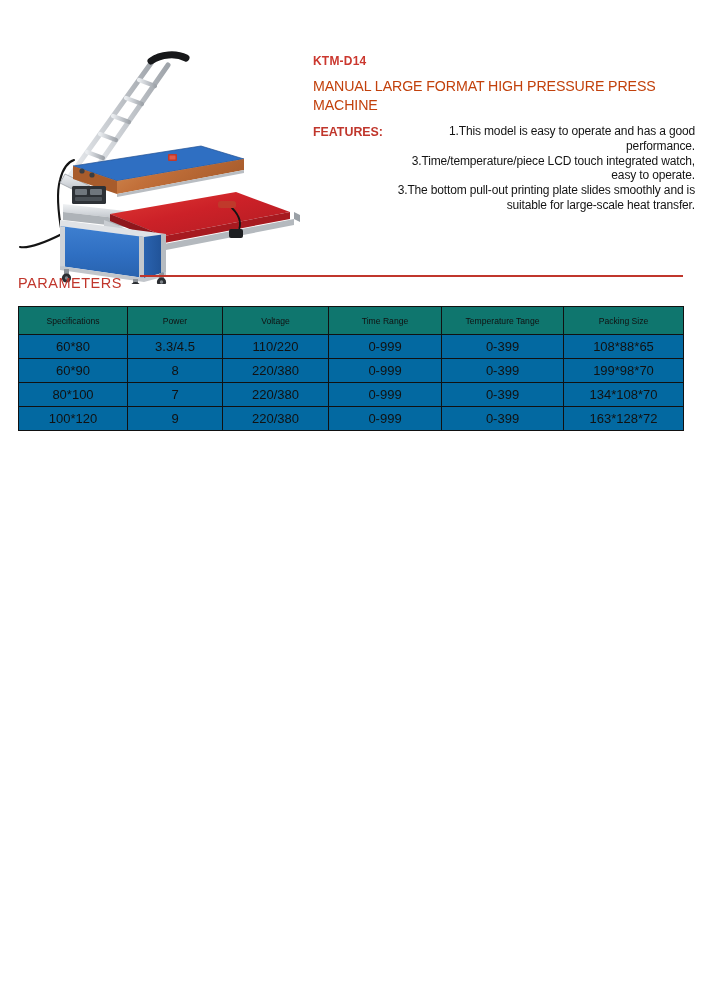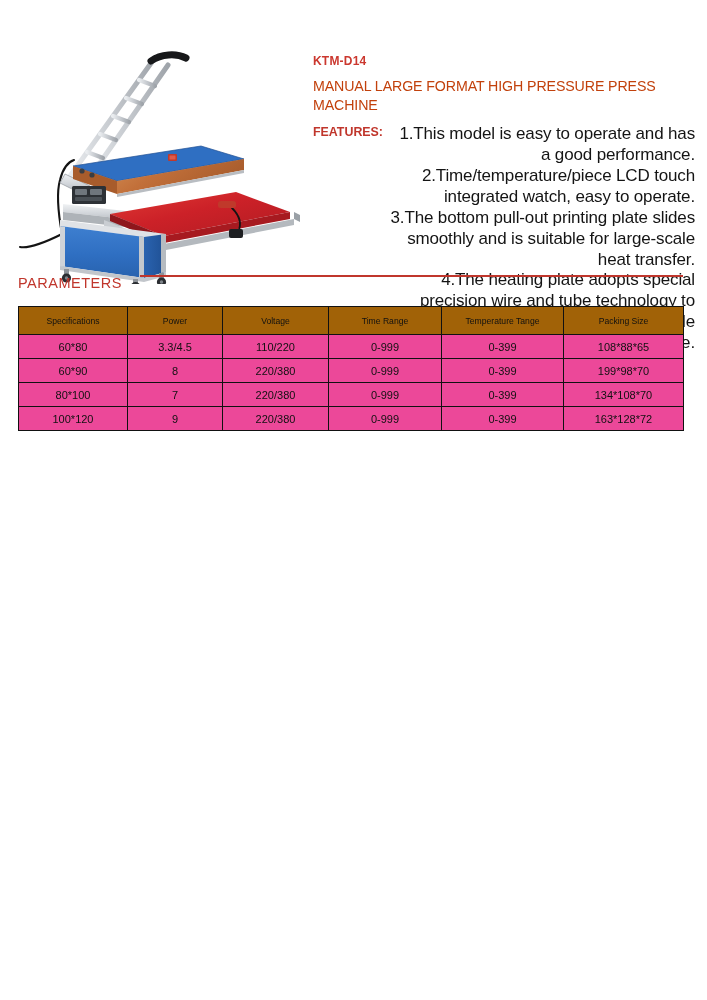--- a/index.html
+++ b/index.html
@@ -59,21 +59,21 @@
     font-weight: bold;
     color: #c0362c;
     white-space: nowrap;
     padding-top: 1px;
     flex: 0 0 auto;
   }
   #features-list {
     margin: 0;
     padding: 0 0 0 6px;
     list-style: none;
-    font-size: 17px;
+    font-size: 12px;
     line-height: 1.23;
     color: #141414;
     letter-spacing: -0.15px;
   }
   #features-list li { margin: 0; }
 
   
   #parameters-heading-row {
     position: absolute;
     left: 18px;
@@ -110,28 +110,28 @@
   }
   #parameters-table th,
   #parameters-table td {
     border: 1.4px solid #111111;
     text-align: center;
     vertical-align: middle;
     font-weight: normal;
     padding: 0;
   }
   #parameters-table thead th {
-    background: #a16207;
+    background: #0f766e;
     height: 27px;
     font-size: 8.6px;
   }
   #parameters-table tbody td {
-    background: #ec4899;
+    background: #0369a1;
     height: 23px;
-    font-size: 11px;
+    font-size: 13px;
   }
   #parameters-table col.c0 { width: 109px; }
   #parameters-table col.c1 { width: 95px; }
   #parameters-table col.c2 { width: 106px; }
   #parameters-table col.c3 { width: 113px; }
   #parameters-table col.c4 { width: 122px; }
   #parameters-table col.c5 { width: 120px; }
 </style>
 </head>
 <body>
@@ -274,23 +274,22 @@
 
 <div id="info-column">
   <h1 id="model-title">KTM-D14</h1>
 
   <h2 id="product-name">MANUAL LARGE FORMAT HIGH PRESSURE PRESS MACHINE</h2>
 
   <div id="features-block">
     <div id="features-label">FEATURES:</div>
     <ul id="features-list">
       <li>1.This model is easy to operate and has a good performance.</li>
-      <li>2.Time/temperature/piece LCD touch integrated watch, easy to operate.</li>
+      <li>3.Time/temperature/piece LCD touch integrated watch, easy to operate.</li>
       <li>3.The bottom pull-out printing plate slides smoothly and is suitable for large-scale heat transfer.</li>
-      <li>4.The heating plate adopts special precision wire and tube technology to effectively ensure uniform and stable temperature.</li>
     </ul>
   </div>
 </div>
 
 <div id="parameters-heading-row">
   <h3 id="parameters-heading">PARAMETERS</h3>
   <div id="parameters-rule"></div>
 </div>
 
 <table id="parameters-table">

